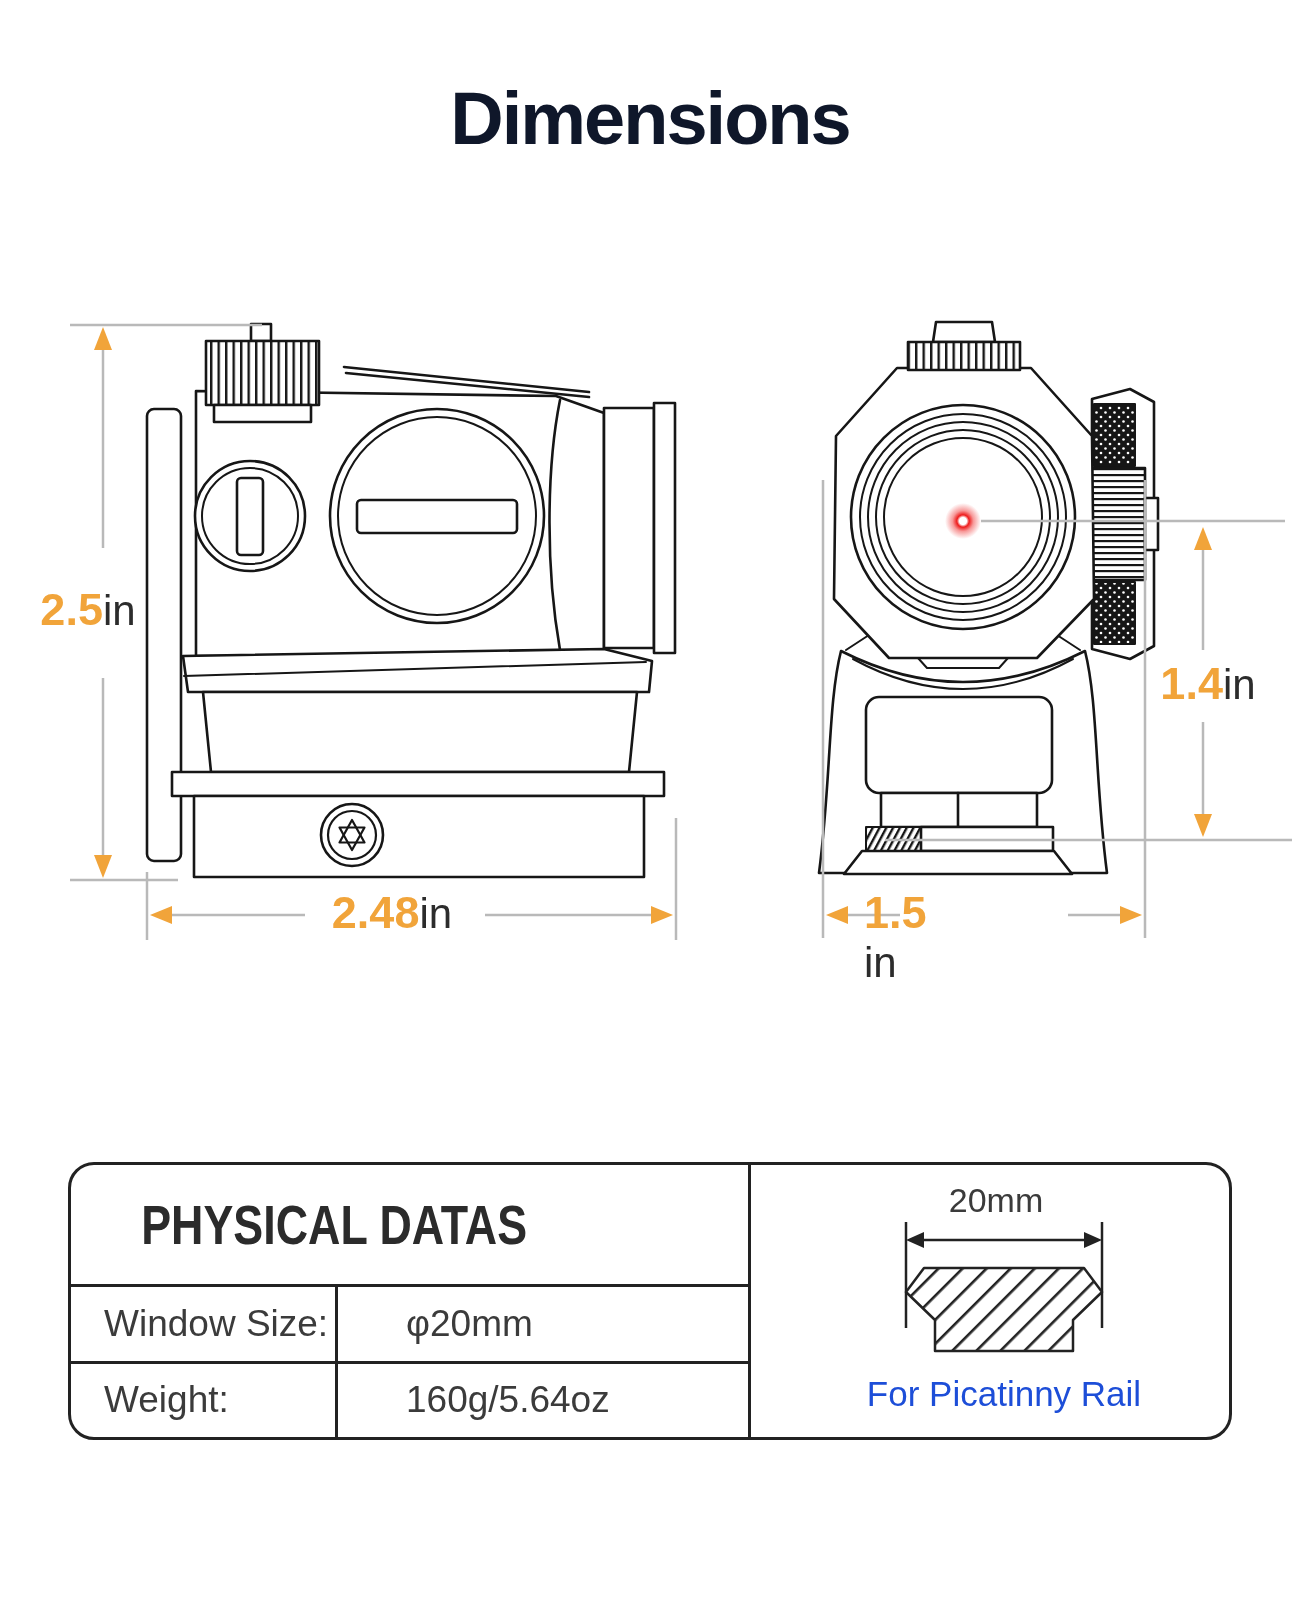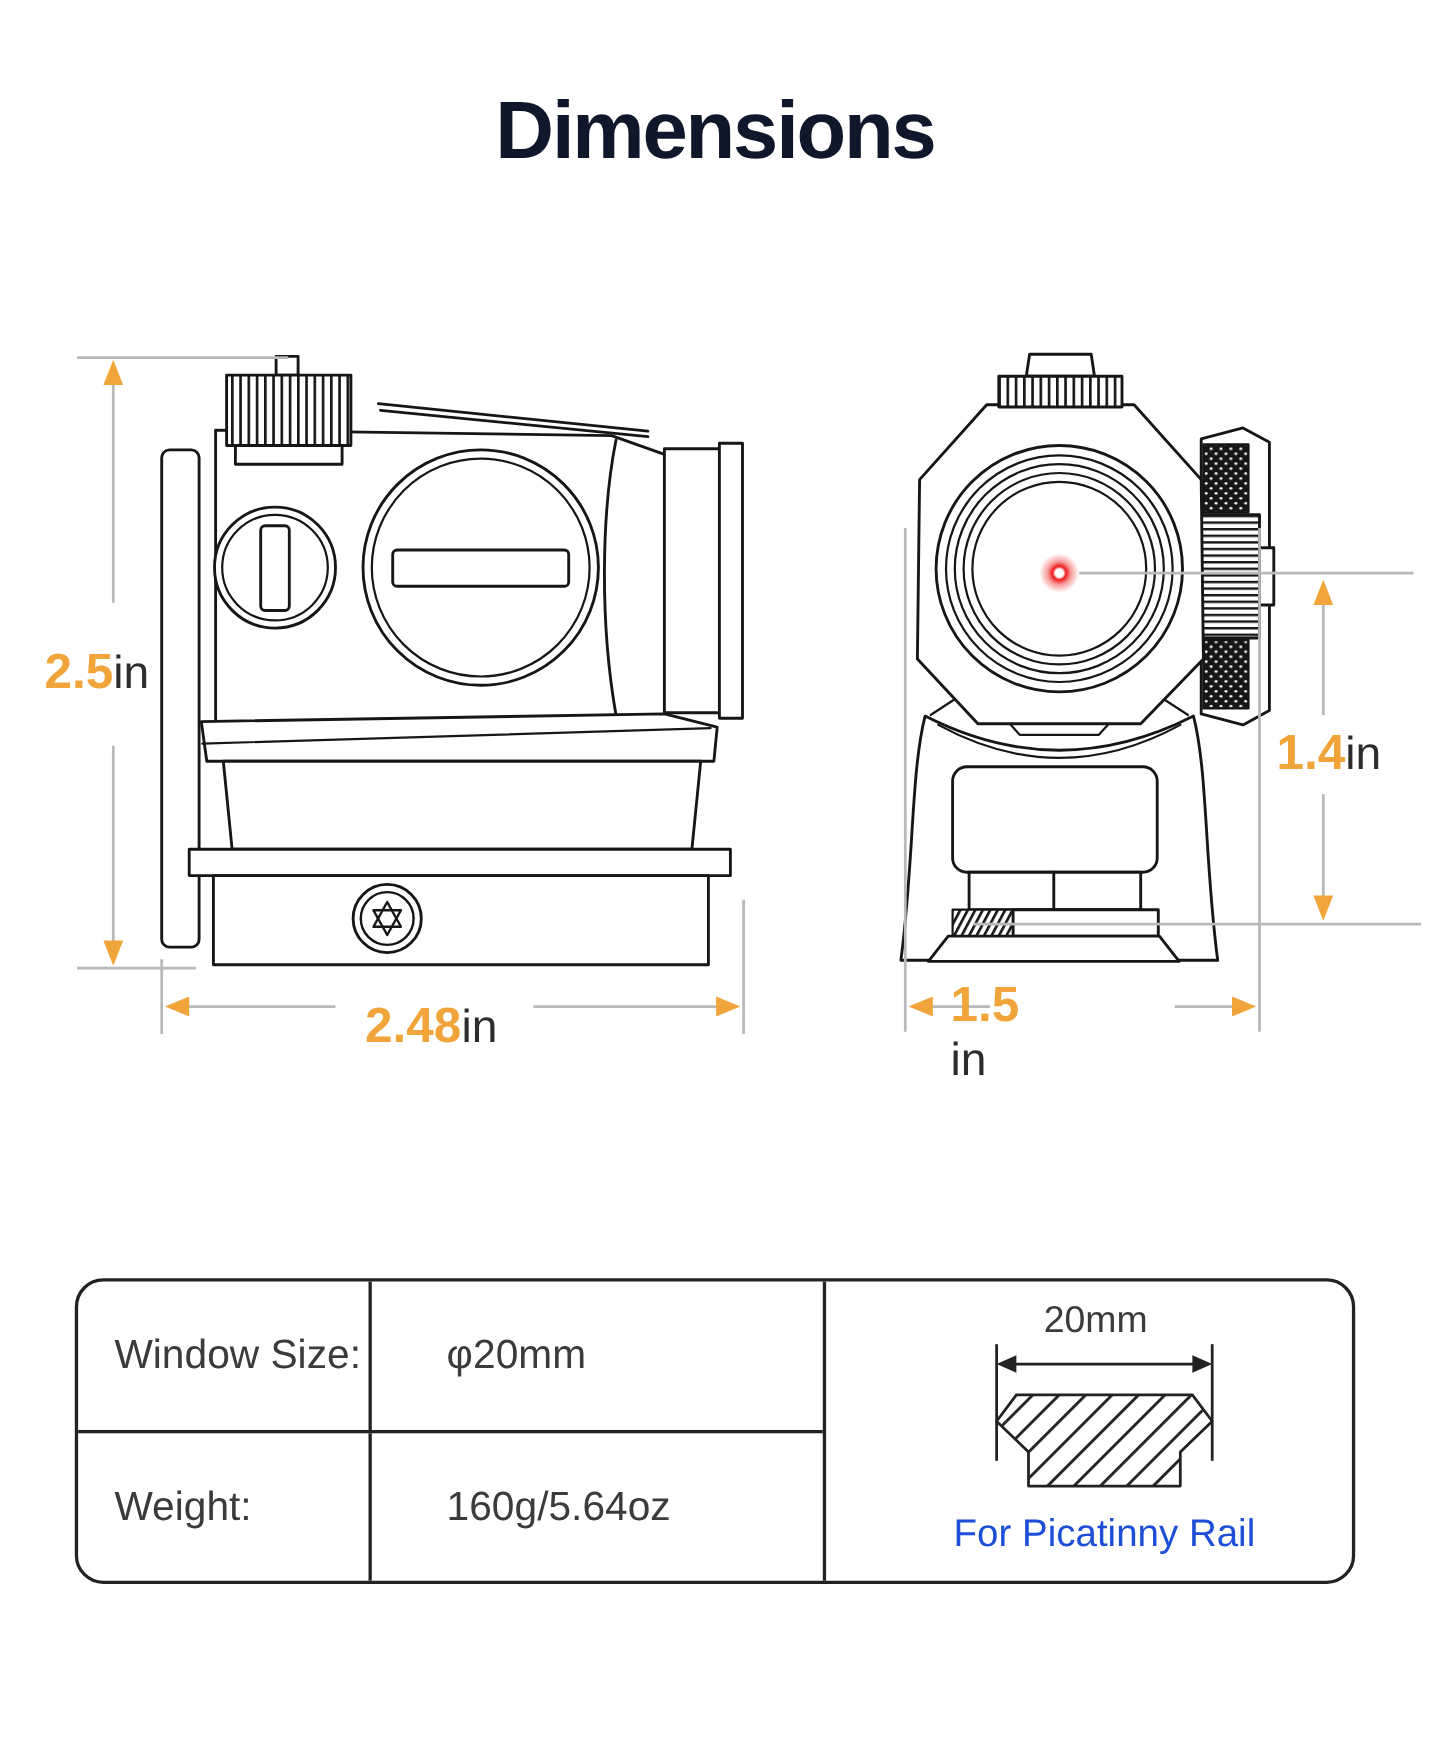--- a/index.html
+++ b/index.html
@@ -200,35 +200,38 @@
       <polygon points="1142,915 1120,906 1120,924"></polygon>
     </g>
 
     <circle cx="963" cy="521" r="18" fill="url(#dotGlow)"></circle>
   </svg>
 
   <div class="dim-label" style="left:0px; top:584px; width:176px;">
     <span class="val">2.5</span>
     <span class="unit">in</span>
   </div>
-  <div class="dim-label" style="left:272px; top:906px; width:240px;">
+  <div class="dim-label" style="left:272px; top:887px; width:240px;">
     <span class="val">2.48</span>
     <span class="unit">in</span>
   </div>
   <div class="dim-label" style="left:1108px; top:658px; width:200px;">
     <span class="val">1.4</span>
     <span class="unit">in</span>
   </div>
   <div class="dim-label" style="left:864px; top:887px; width:240px;flex-direction:column;">
     <span class="val">1.5</span>
     <span class="unit">in</span>
   </div>
 
   <div class="spec-table">
     <div class="spec-left">
+      <div class="spec-header">
+        <span>PHYSICAL DATAS</span>
+      </div>
       <div class="spec-row">
         <div class="cell label">Window Size:</div>
         <div class="cell value">φ20mm</div>
       </div>
       <div class="spec-row last">
         <div class="cell label">Weight:</div>
         <div class="cell value">160g/5.64oz</div>
       </div>
     </div>
     <div class="spec-right">

